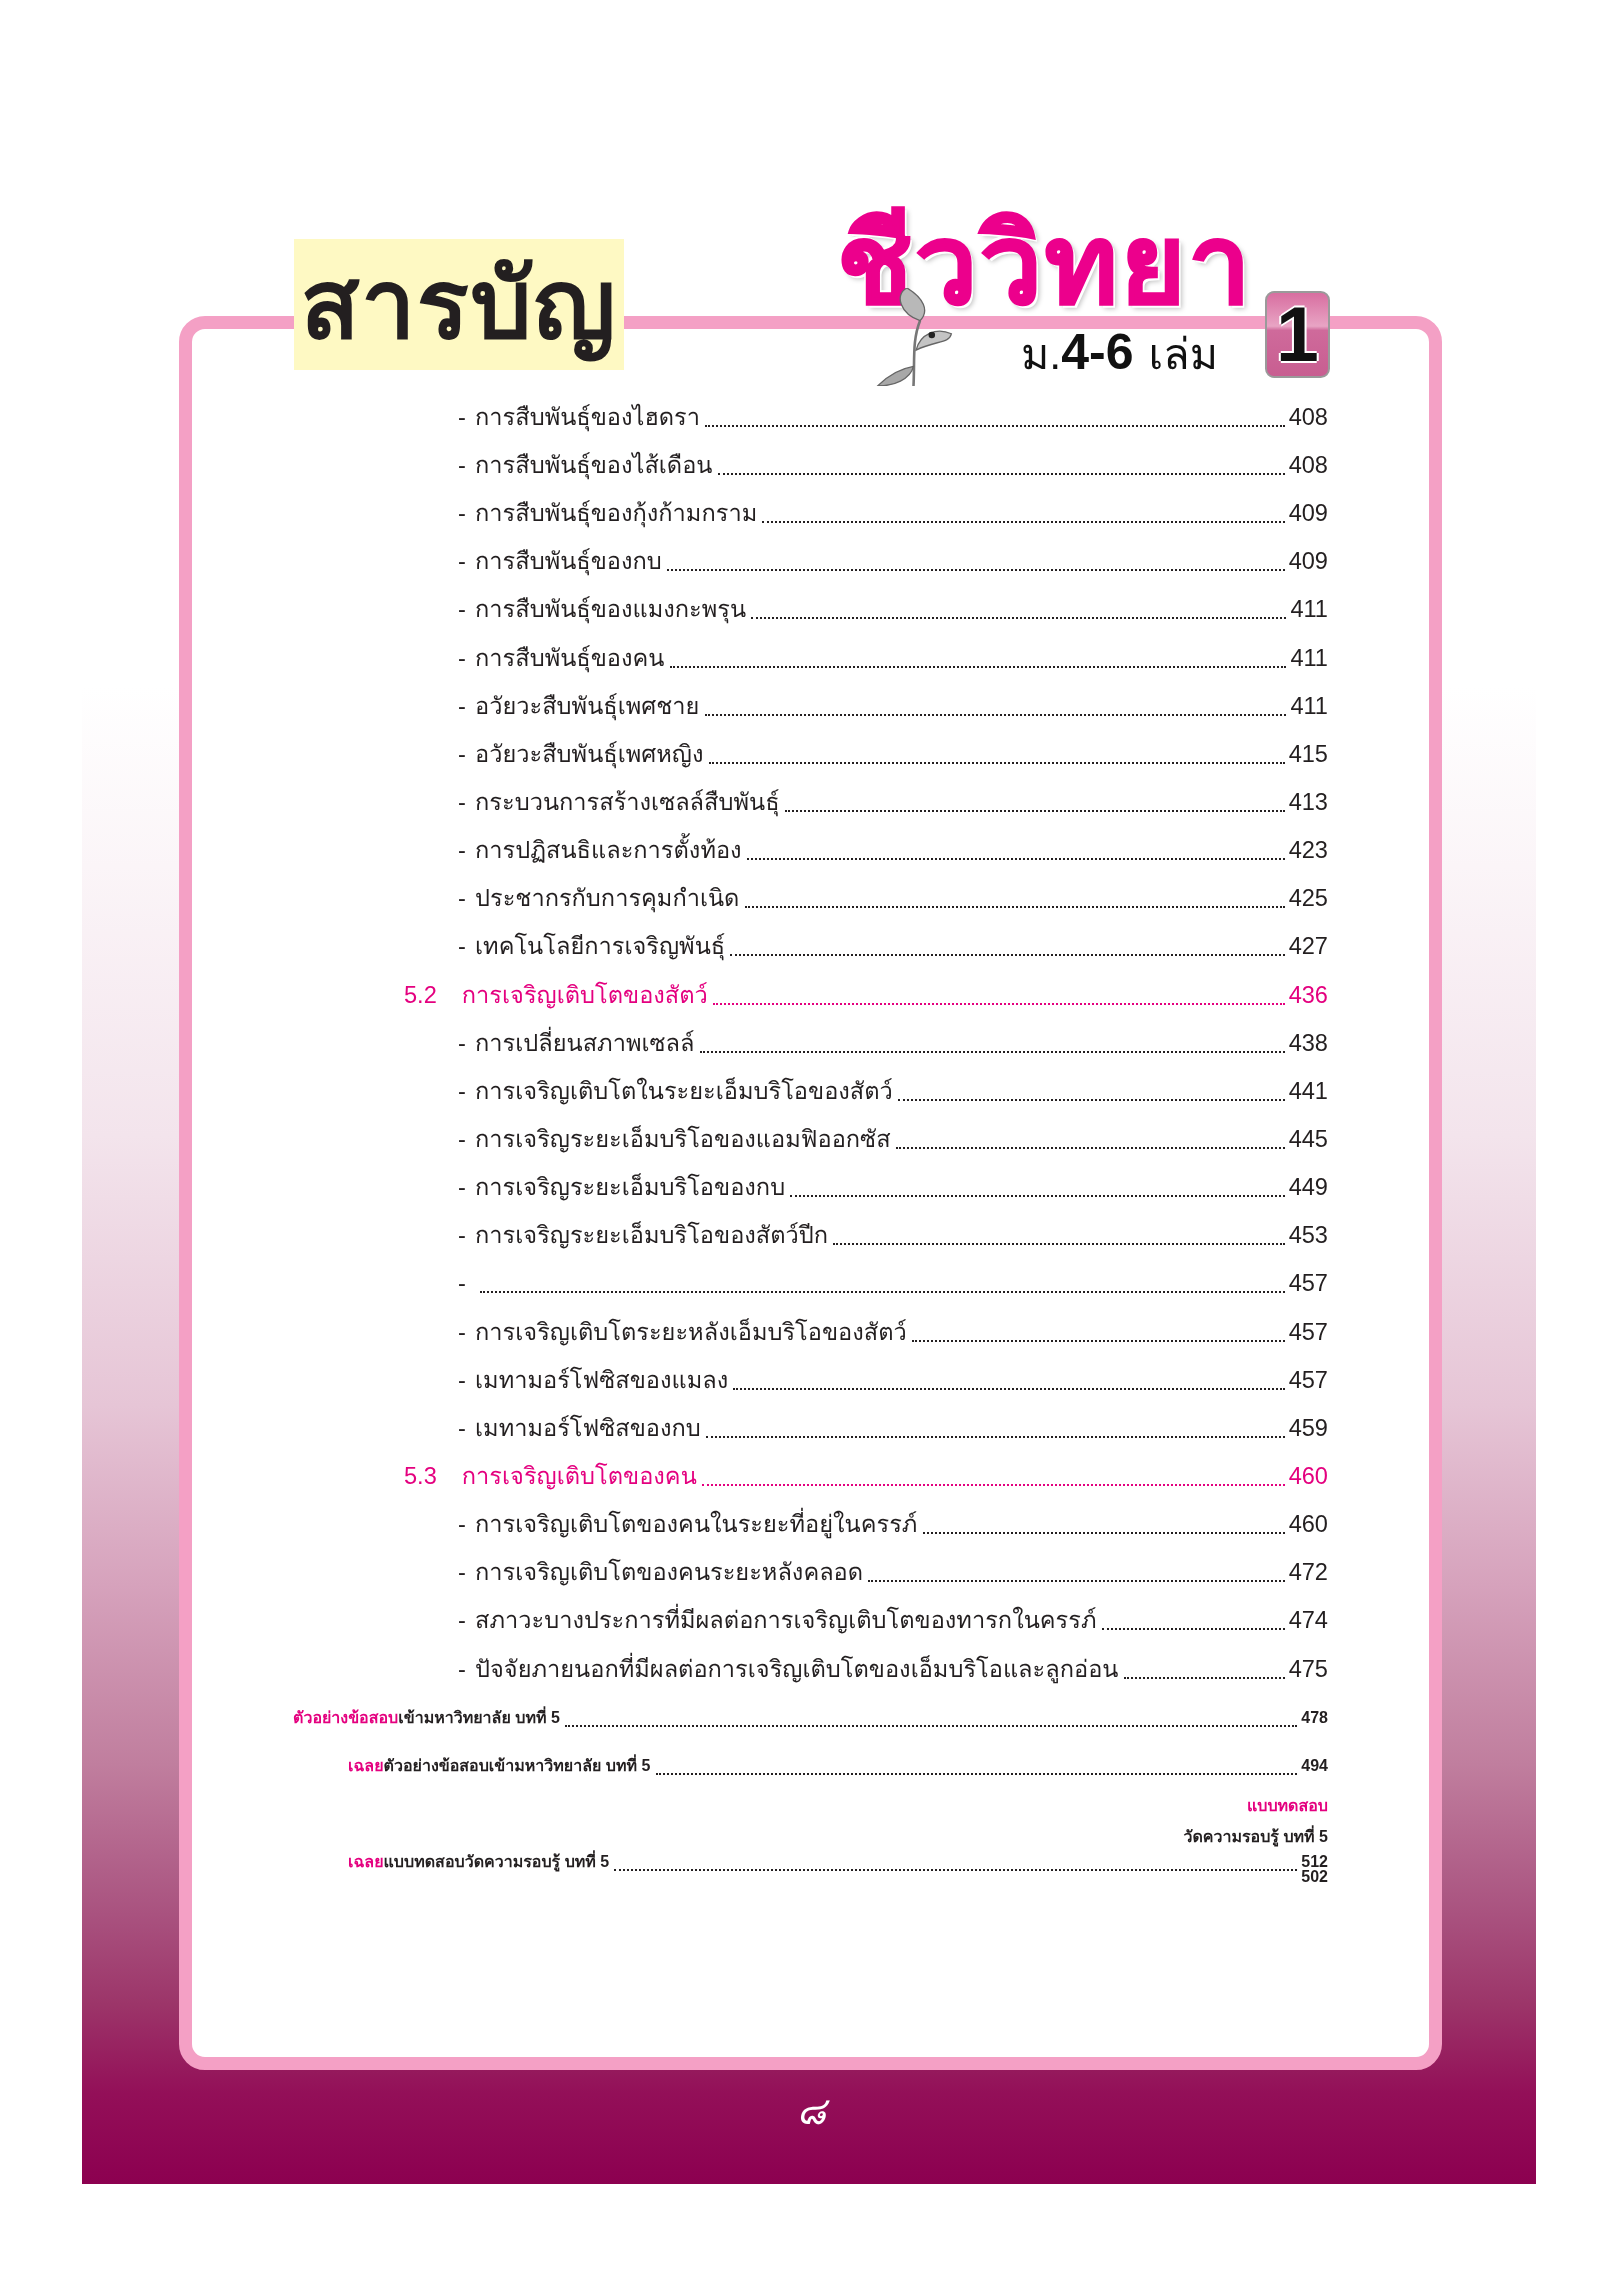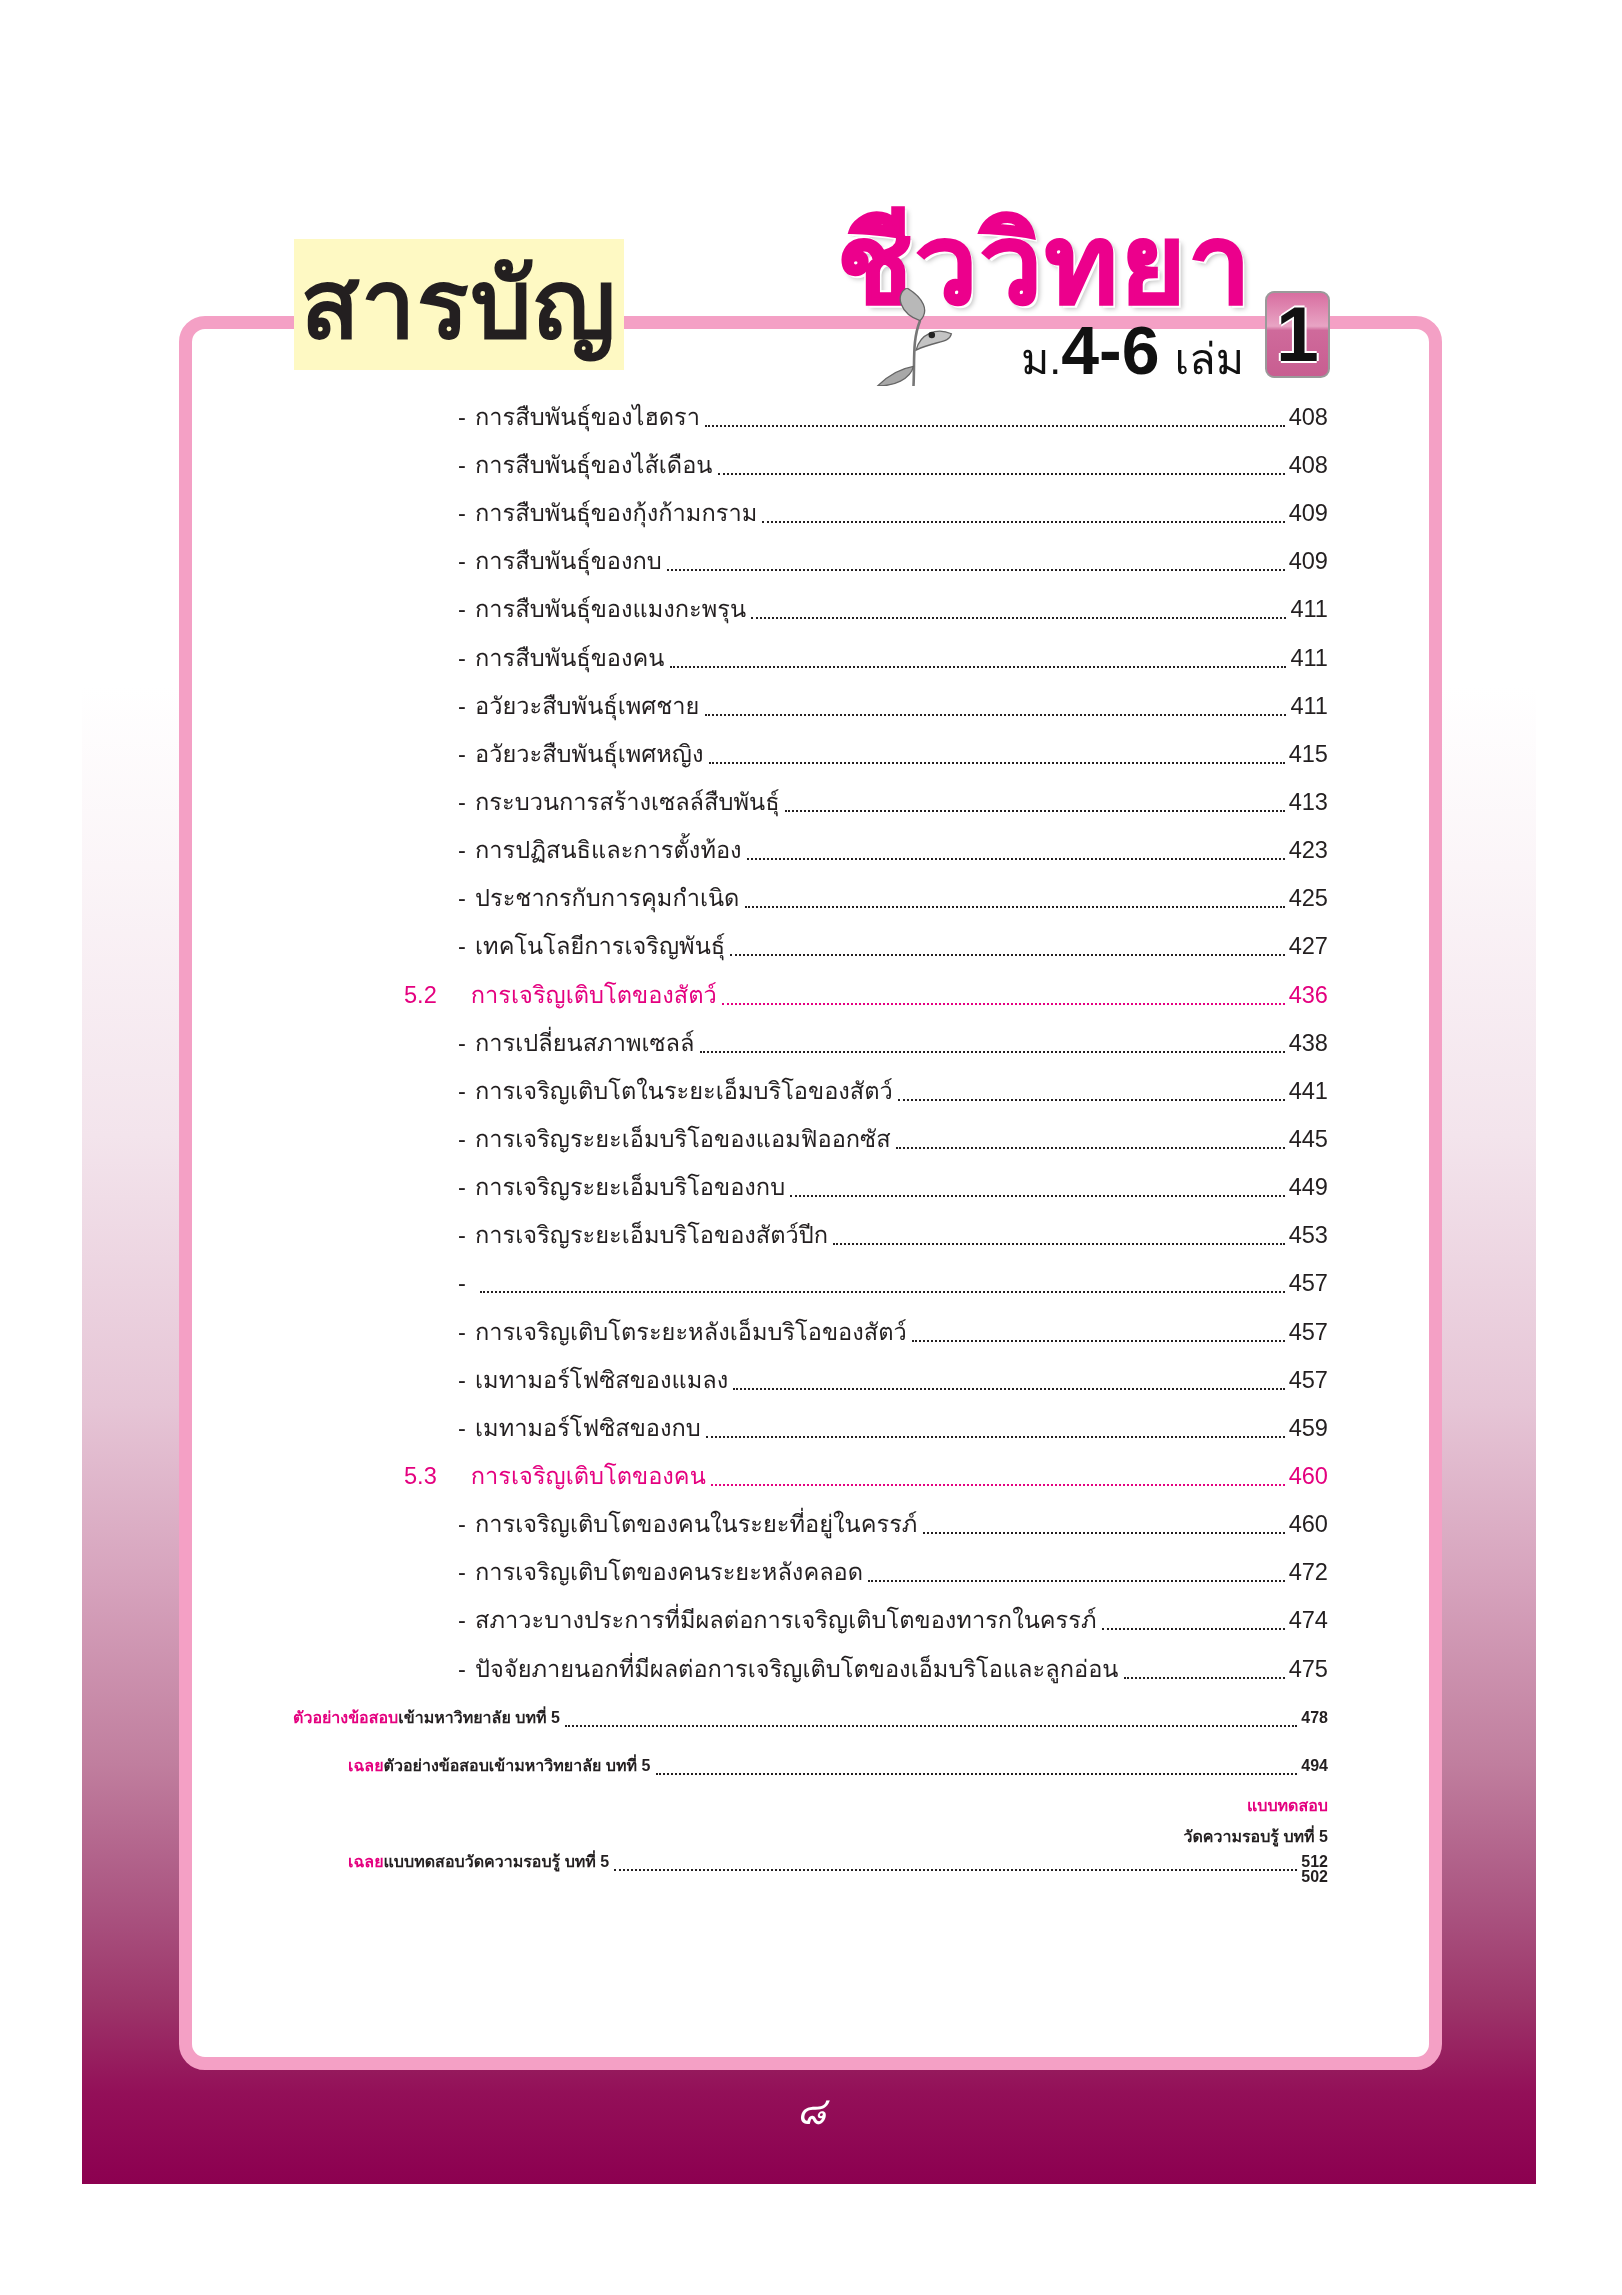--- a/index.html
+++ b/index.html
@@ -33,21 +33,21 @@
     margin-left: 32px;
     -webkit-text-stroke:2px #ec008c;
   }
   .leaf {
     position:absolute; left:69px; top:92px; width:79px; height:98px;
   }
   .grade {
     position:absolute; left:216px; top:118px; font-size:54px; color:#111;
     line-height:72px; white-space:nowrap;
   }
-  .grade .big { font-size:68px; font-weight:bold; }
+  .grade .big { font-size:50px; font-weight:bold; }
   .grade .small { font-size:43px; }
   .vol-badge {
     position:absolute; left:460px; top:95px; width:65px; height:87px;
     border-radius:9.2px; box-sizing:border-box; border:2px solid #9a9a9a;
     background:linear-gradient(to bottom, #d86ea0 0%, #e8a4c4 40%, #cf6a9b 45%, #c85e91 100%);
     display:flex; align-items:center; justify-content:center;
   }
   .vol-badge span {
     font-size:77px; font-weight:bold; color:#111; line-height:1;
     text-shadow: 2px 0 0 #fff, -2px 0 0 #fff, 0 2px 0 #fff, 0 -2px 0 #fff;
@@ -58,21 +58,21 @@
     font-size:23.6px; color:#231f20; line-height:31px; right:294px;
   }
   .row .label { white-space:nowrap; }
   .row .dash { margin-right:9.2px; }
   .row .leader {
     flex:1; border-bottom:2px dotted #231f20; margin:0 3.9px 6.5px 5.2px; height:0;
   }
   .row .page { white-space:nowrap; }
   .row.section { color:#e4007f; }
   .row.section .leader { border-bottom-color:#e4007f; }
-  .row.section .num { margin-right:34px; }
+  .row.section .num { margin-right:25px; }
   .row.bold { font-weight:bold; font-size:16px; }
   .row .hl { color:#e4007f; }
   .page-number {
     position:absolute; left:795px; top:2080px; width:33px; text-align:center;
     font-size:38px; color:#ffffff; font-family:"DejaVu Serif", serif; font-style:italic;
   }
 </style>
 </head>
 <body>
 

